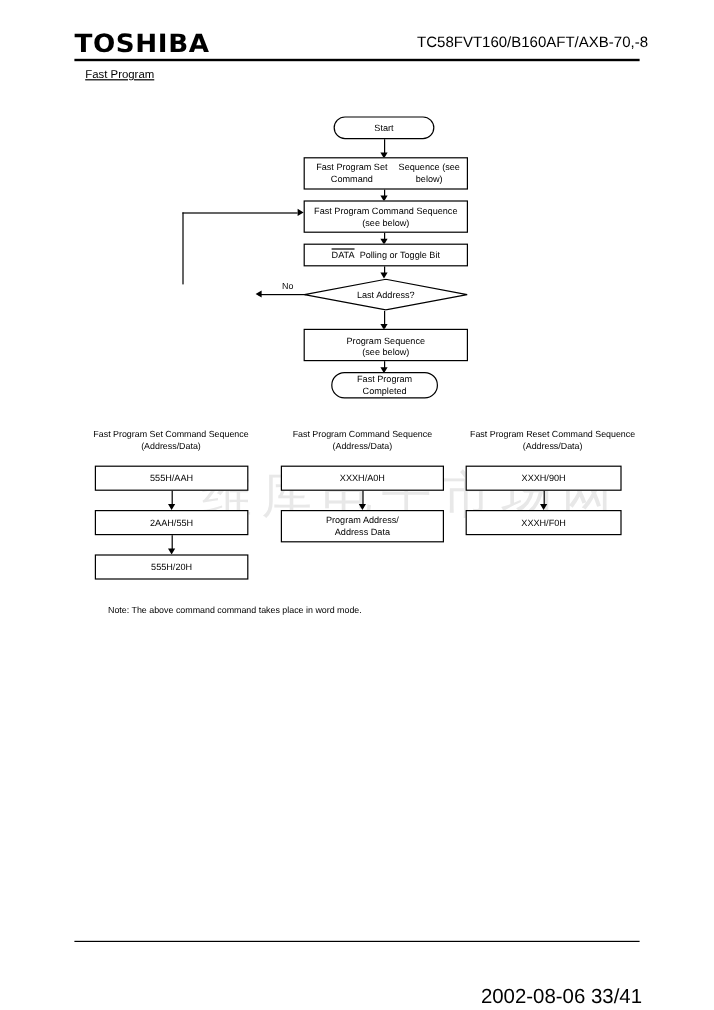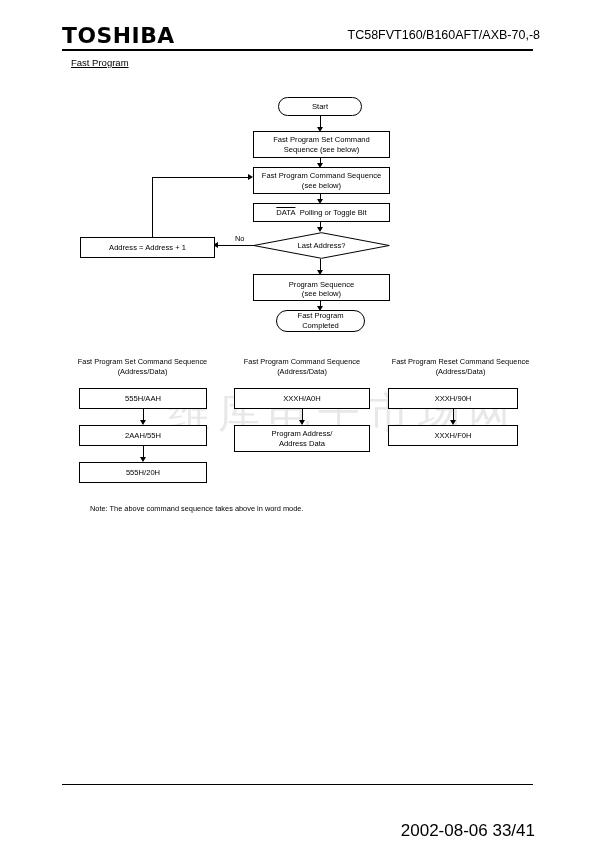--- a/index.html
+++ b/index.html
@@ -186,21 +186,21 @@
   <div class="watermark">维库电子市场网</div>
 
   <div class="chart">
 
     <div class="node term" style="left:278px; top:97px; width:84px; height:19px;">
       <span>Start</span>
     </div>
     <div class="line v" style="left:320px; top:116px; height:14px;"></div>
     <div class="arrow-d" style="left:316.8px; top:127px;"></div>
 
-    <div class="node" style="left:253px; top:131px; width:137px; height:27px; flex-direction:column;">
+    <div class="node" style="left:253px; top:131px; width:137px; height:27px; flex-direction:row;">
       <span>Fast Program Set Command</span>
       <span>Sequence (see below)</span>
     </div>
     <div class="line v" style="left:320px; top:158px; height:8px;"></div>
     <div class="arrow-d" style="left:316.8px; top:163px;"></div>
 
     <div class="node" style="left:253px; top:167px; width:137px; height:27px; flex-direction:column;">
       <span>Fast Program Command Sequence</span>
       <span>(see below)</span>
     </div>
@@ -217,23 +217,20 @@
       <svg width="137" height="27" viewBox="0 0 137 27">
         <polygon points="68.5,0.7 136.3,13.5 68.5,26.3 0.7,13.5" fill="#ffffff" stroke="#000000" stroke-width="1"></polygon>
       </svg>
       <span class="dlabel">Last Address?</span>
     </div>
 
     <div class="line h" style="left:215px; top:245px; width:40px;"></div>
     <div class="arrow-l" style="left:213px; top:241.8px;"></div>
     <div class="edge-label" style="left:235px; top:234px;">No</div>
 
-    <div class="node" style="left:80px; top:237px; width:135px; height:21px;">
-      <span>Address = Address + 1</span>
-    </div>
 
     <div class="line v" style="left:152px; top:177px; height:60px;"></div>
     <div class="line h" style="left:152px; top:177px; width:96px;"></div>
     <div class="arrow-r" style="left:248px; top:174px;"></div>
 
     <div class="line v" style="left:320px; top:259px; height:14px;"></div>
     <div class="arrow-d" style="left:316.8px; top:270px;"></div>
     <div class="edge-label" style="left:326px; top:274px;">Yes</div>
 
     <div class="node" style="left:253px; top:274px; width:137px; height:27px; flex-direction:column;justify-content:flex-end;">
@@ -297,18 +294,18 @@
       <span>XXXH/90H</span>
     </div>
     <div class="line v" style="left:453px; top:409px; height:14px;"></div>
     <div class="arrow-d" style="left:449.8px; top:420px;"></div>
 
     <div class="node" style="left:388px; top:425px; width:130px; height:21px;">
       <span>XXXH/F0H</span>
     </div>
   </div>
 
-  <div class="note">Note: The above command sequence takes above in word mode.</div>
+  <div class="note">Note: The above command command takes place in word mode.</div>
 
   <div class="footer-rule"></div>
   <div class="footer-text">2002-08-06   33/41</div>
 
 </div>
 
 </body></html>

